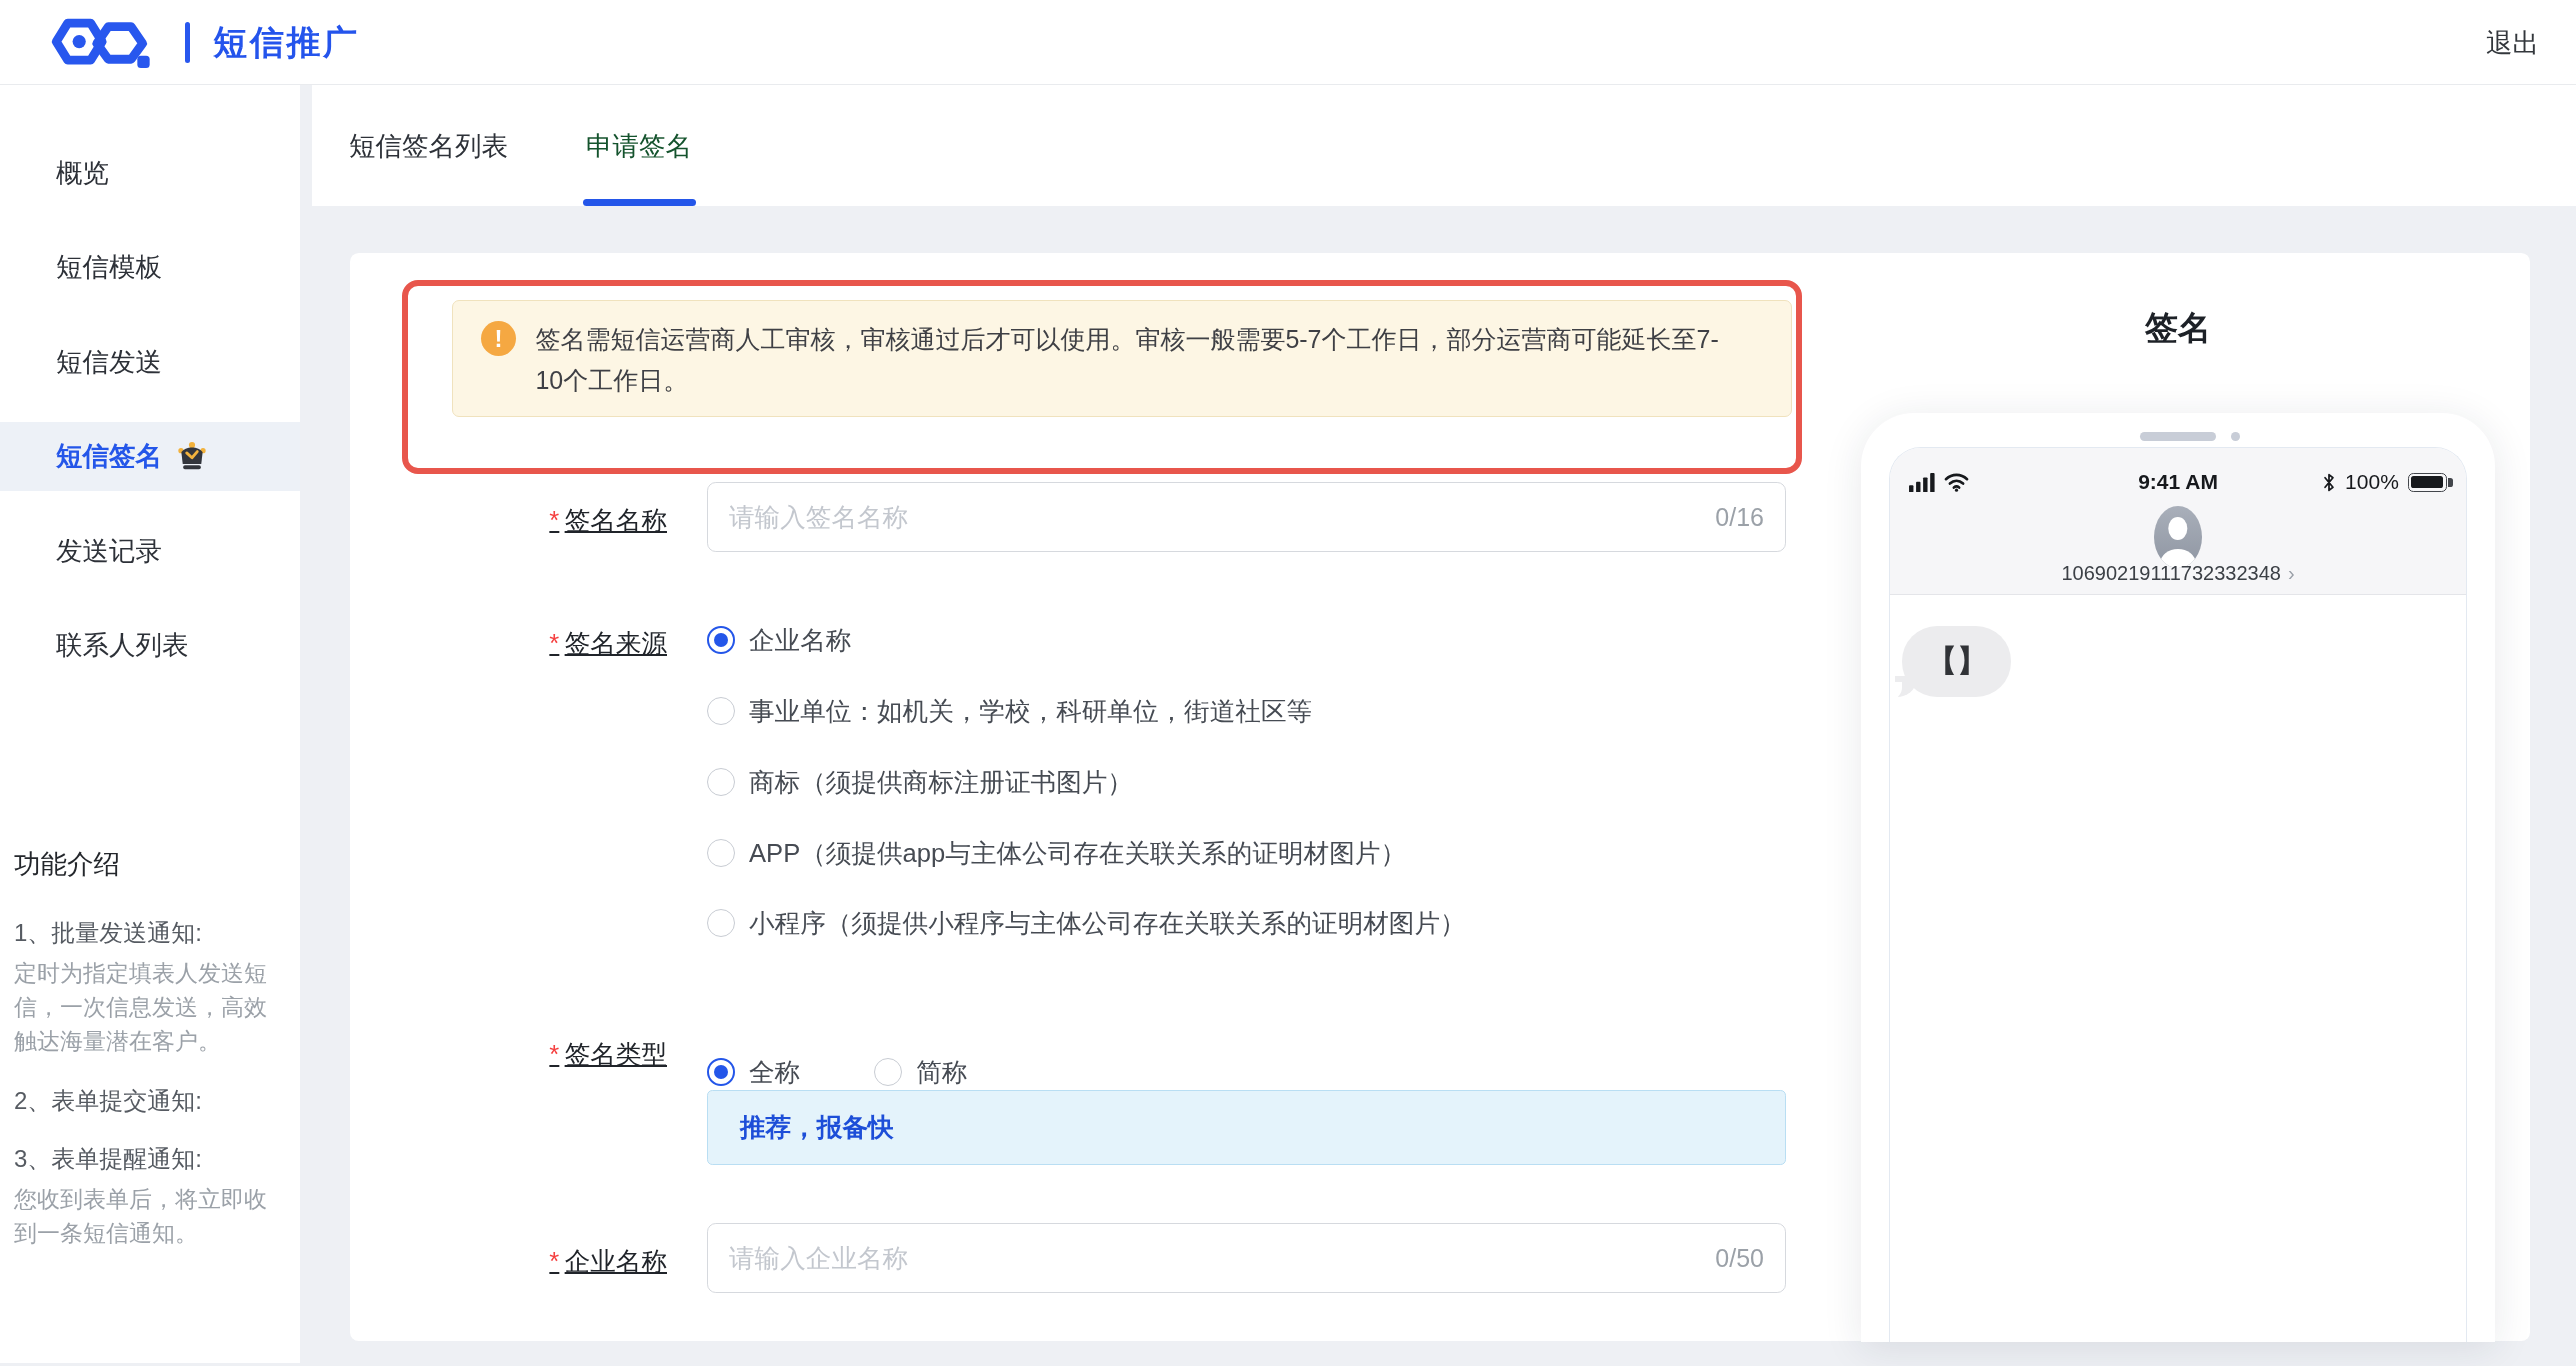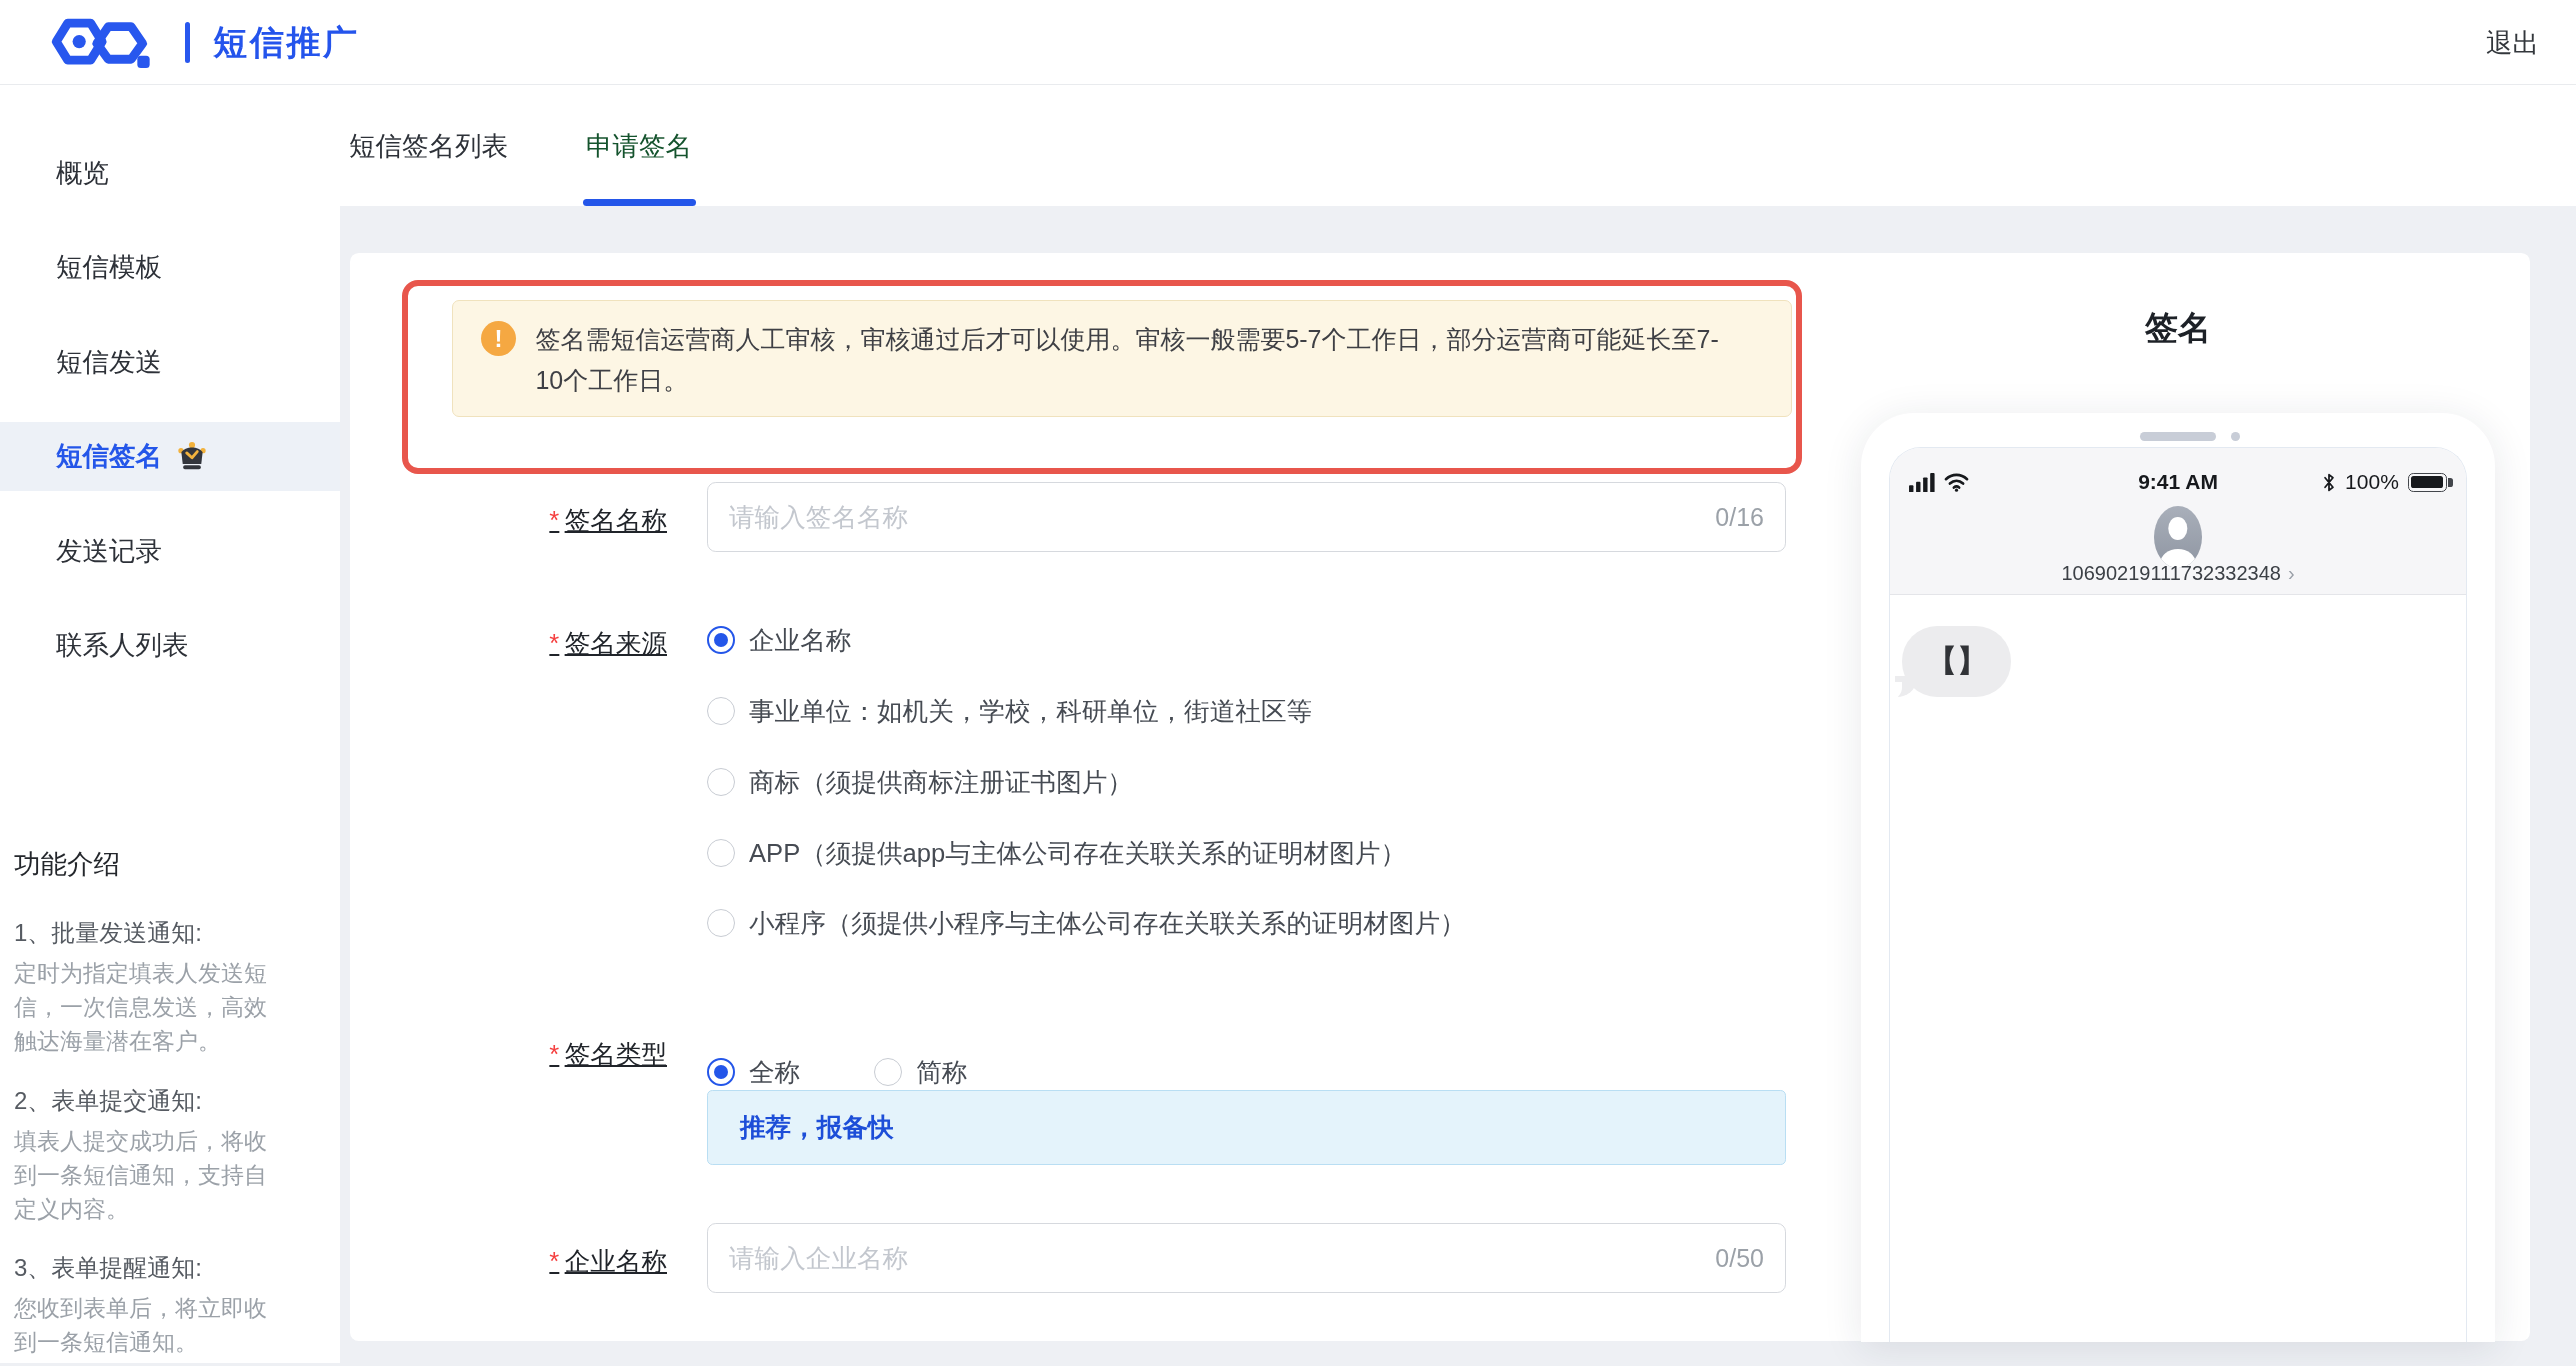--- a/index.html
+++ b/index.html
@@ -16,21 +16,21 @@
     position:absolute; left:0; top:0; right:0; height:85px;
     background:#fff; border-bottom:0.9px solid #e9ebee; z-index:20;
   }
   .brand { position:absolute; left:51px; top:0; height:85px; display:flex; align-items:center; }
   .brand-divider { width:5.3px; height:41px; background:#2857ee; border-radius:2.6px; margin:0 23px; }
   .brand-name { font-size:34px; font-weight:700; color:#2454ec; letter-spacing:2.6px; }
   .logout { position:absolute; right:37px; top:0; height:85px; display:flex; align-items:center;
     font-size:26.5px; color:#33373c; cursor:pointer; }
 
   
-  .sidebar { position:absolute; left:0; top:85px; bottom:4px; width:340px; background:#fff; }
+  .sidebar { position:absolute; left:0; top:85px; bottom:4px; width:300px; background:#fff; }
   .menu { list-style:none; padding-top:53px; }
   .menu li {
     height:69px; margin-bottom:25.6px; display:flex; align-items:center;
     padding-left:56px; font-size:26.5px; color:#2d3138; cursor:pointer;
   }
   .menu li.active { background:#edf1f7; color:#2456e9; font-weight:700; }
   .crown { margin-left:14px; }
 
   .intro { position:absolute; left:14px; right:10.6px; top:761px; }
   .intro-title { font-size:26.5px; color:#24272c; font-weight:500; margin-bottom:35px; }
@@ -185,21 +185,20 @@
   </ul>
 
   <div class="intro">
     <div class="intro-title">功能介绍</div>
     <div class="intro-sec">
       <div class="intro-h">1、批量发送通知:</div>
       <div class="intro-b">定时为指定填表人发送短信，一次信息发送，高效触达海量潜在客户。</div>
     </div>
     <div class="intro-sec">
       <div class="intro-h">2、表单提交通知:</div>
-      <div class="intro-b">填表人提交成功后，将收到一条短信通知，支持自定义内容。</div>
     </div>
     <div class="intro-sec">
       <div class="intro-h">3、表单提醒通知:</div>
       <div class="intro-b">您收到表单后，将立即收到一条短信通知。</div>
     </div>
 
   </div>
 </div>
 
 <div class="tabbar">

